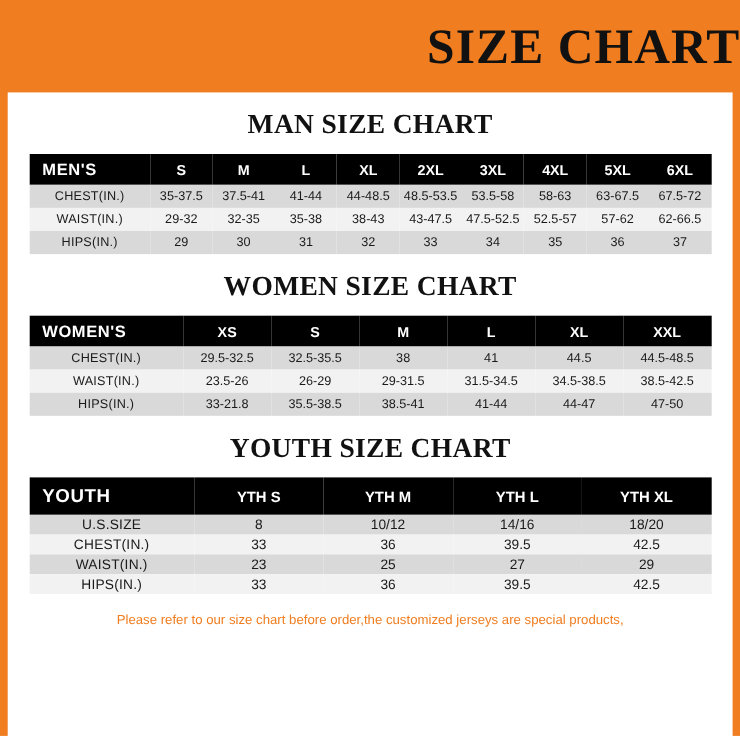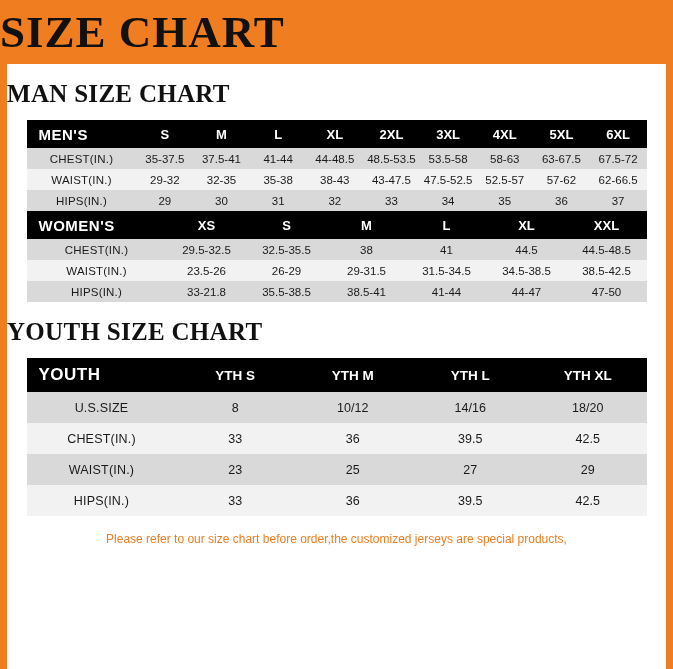--- a/index.html
+++ b/index.html
@@ -16,37 +16,38 @@
   .page {
     position: relative;
     width: 673px;
     height: 669px;
     background: #ffffff;
     box-sizing: border-box;
     border-left: 7px solid #f07d20;
     border-right: 7px solid #f07d20;
   }
   .banner {
-    height: 64px;
+    height: 84px;
     background: #f07d20;
     display: flex;
     align-items: center;
-    justify-content: flex-start;
+    justify-content: flex-end;
     margin-left: -7px;
     margin-right: -7px;
   }
   .banner-title {
     font-family: "Liberation Serif", serif;
     font-weight: bold;
     font-size: 45px;
     letter-spacing: 1px;
     color: #111111;
     line-height: 1;
   }
   .section-title {
+    text-align: center;
     font-family: "Liberation Serif", serif;
     font-weight: bold;
     font-size: 25px;
     color: #111111;
     margin: 16px 0 12px 0;
     letter-spacing: 0.3px;
   }
   table.size-table {
     border-collapse: collapse;
     width: 620px;
@@ -83,21 +84,21 @@
   }
   table.size-table tbody td.rowlabel {
     font-weight: normal;
     font-size: 11.5px;
     letter-spacing: 0.2px;
     text-align: center;
   }
   
   table.youth th,
   table.youth td {
-    height: 31px;
+    height: 18px;
     font-size: 12.5px;
   }
   table.youth thead th {
     font-size: 13.5px;
     height: 34px;
   }
   table.youth thead th.corner {
     font-size: 17px;
   }
   table.youth tbody td.rowlabel {
@@ -185,20 +186,21 @@
         <td>32</td>
         <td>33</td>
         <td>34</td>
         <td>35</td>
         <td>36</td>
         <td>37</td>
       </tr>
     </tbody>
   </table>
 
+  <div class="section-title">WOMEN SIZE CHART</div>
   <table class="size-table women">
     <colgroup>
       <col style="width:140px">
         <col>
         <col>
         <col>
         <col>
         <col>
         <col>
     </colgroup>

